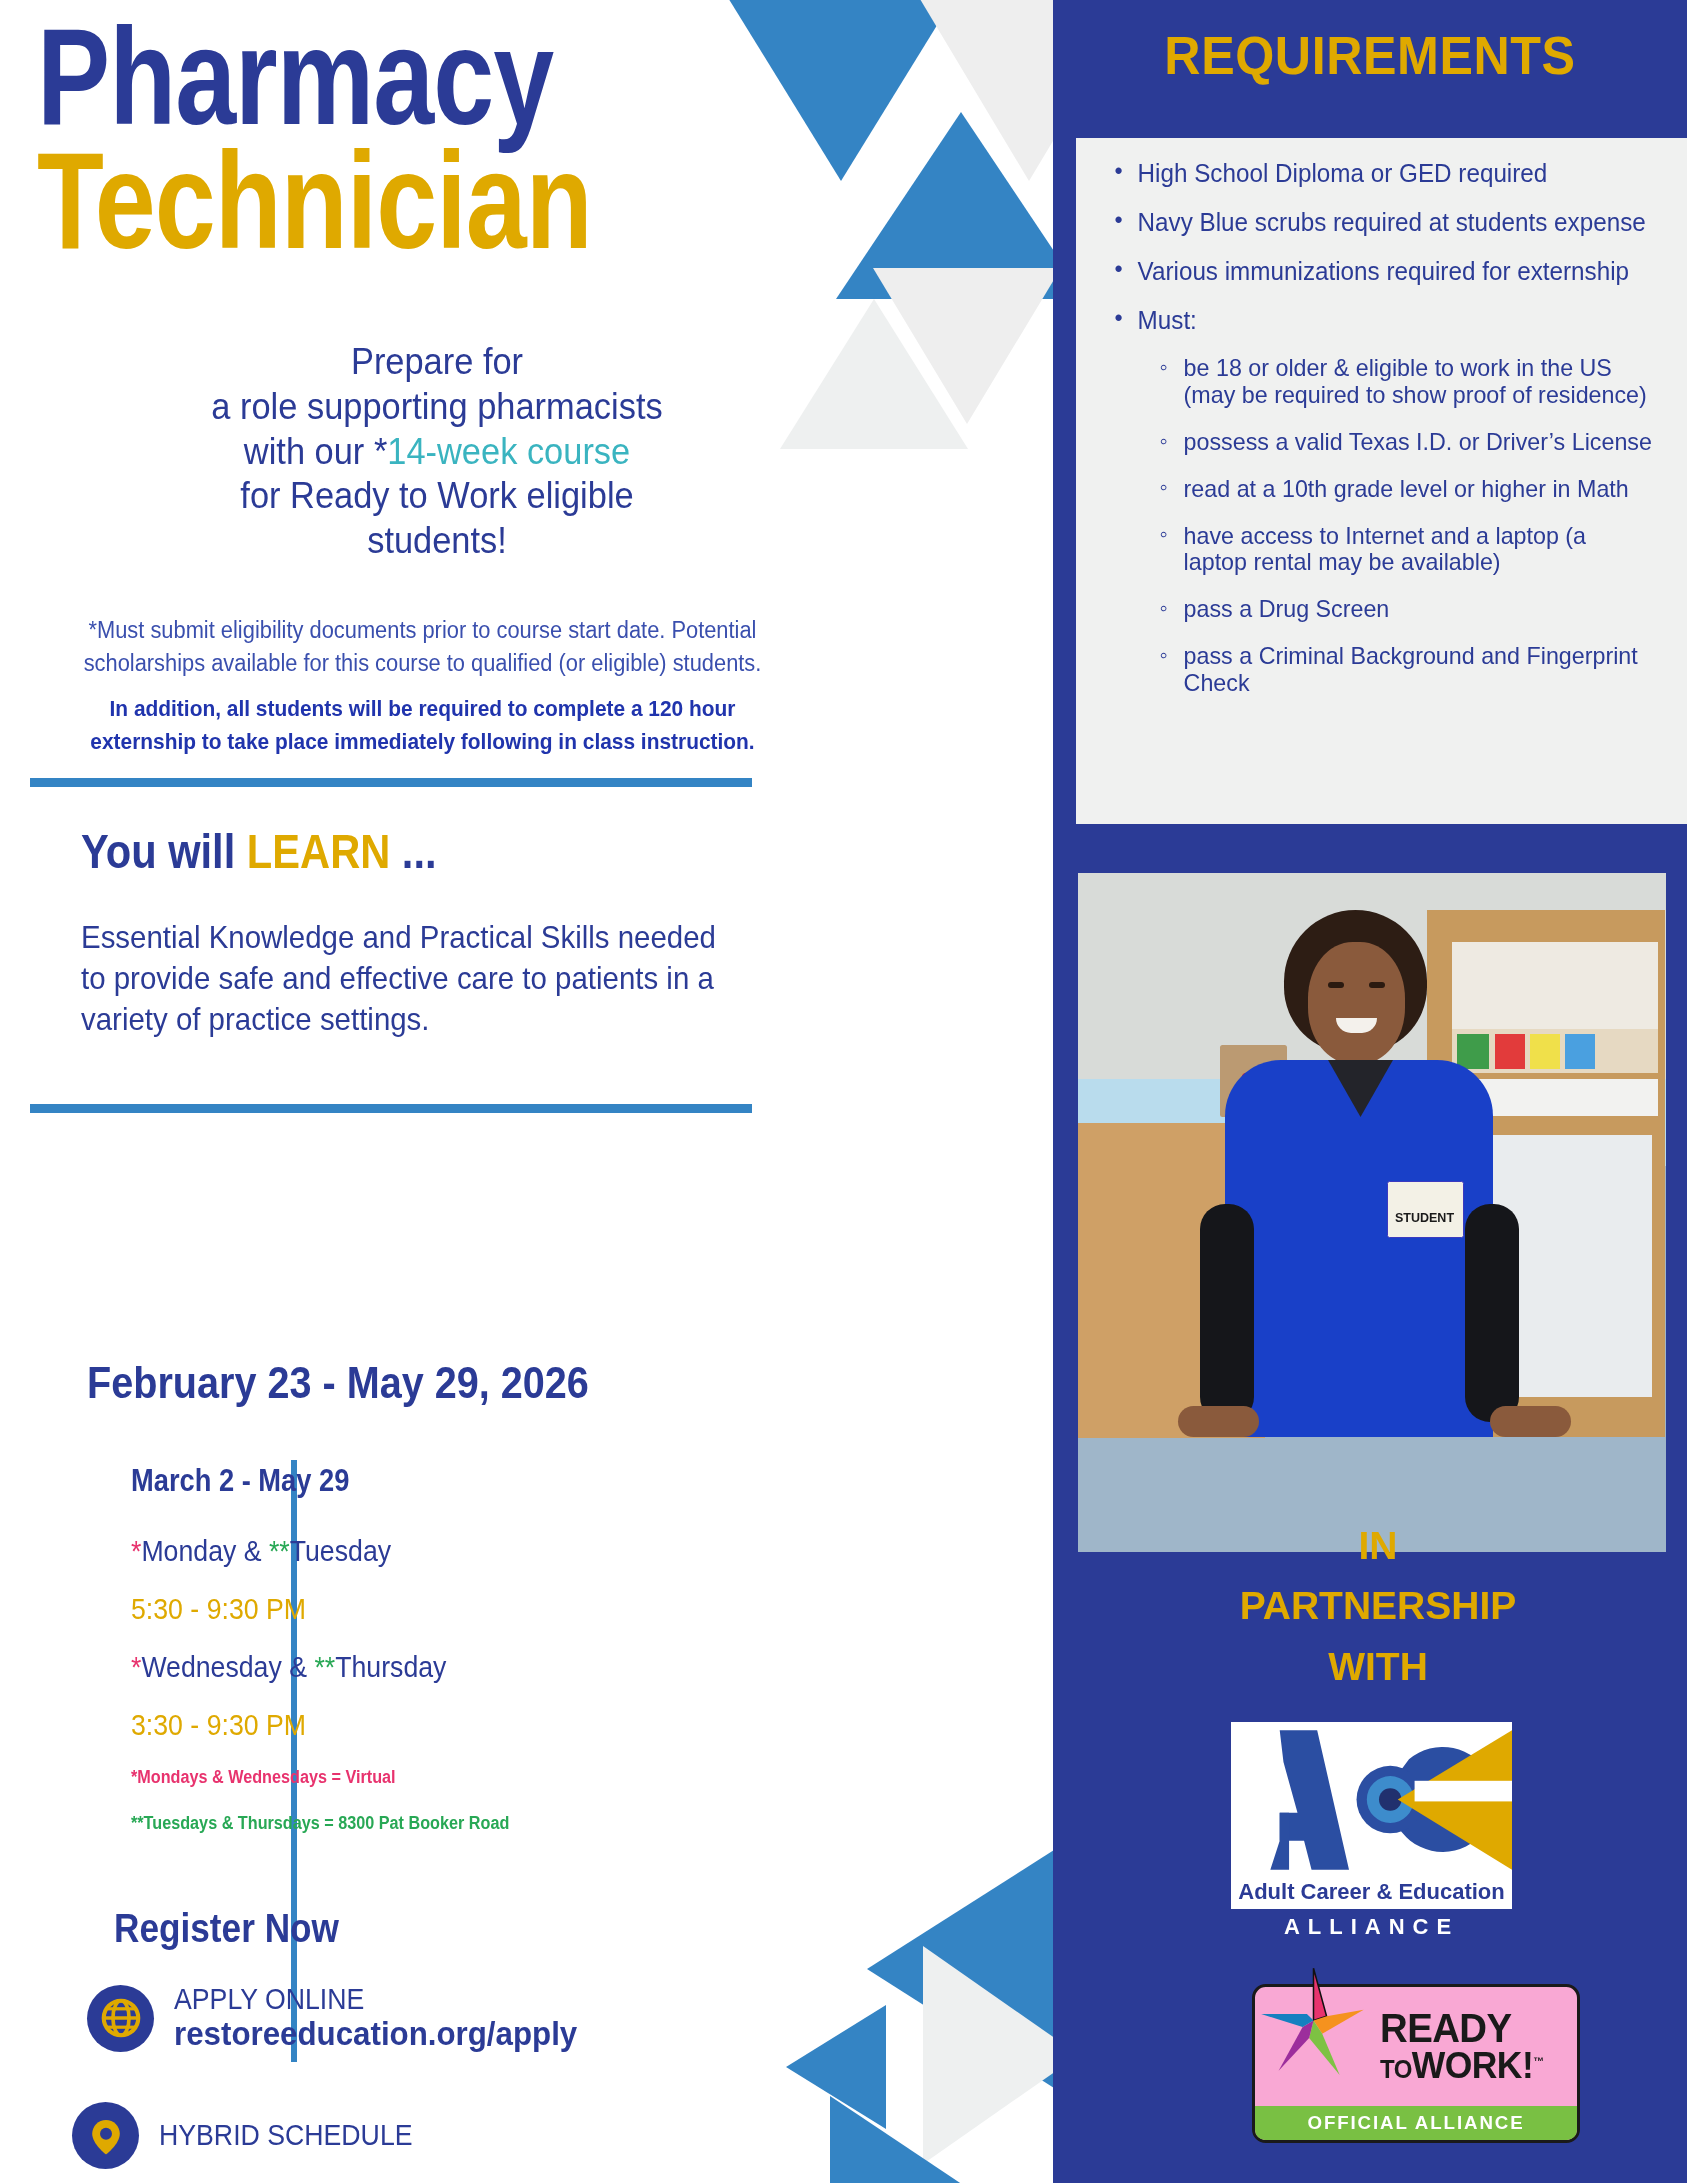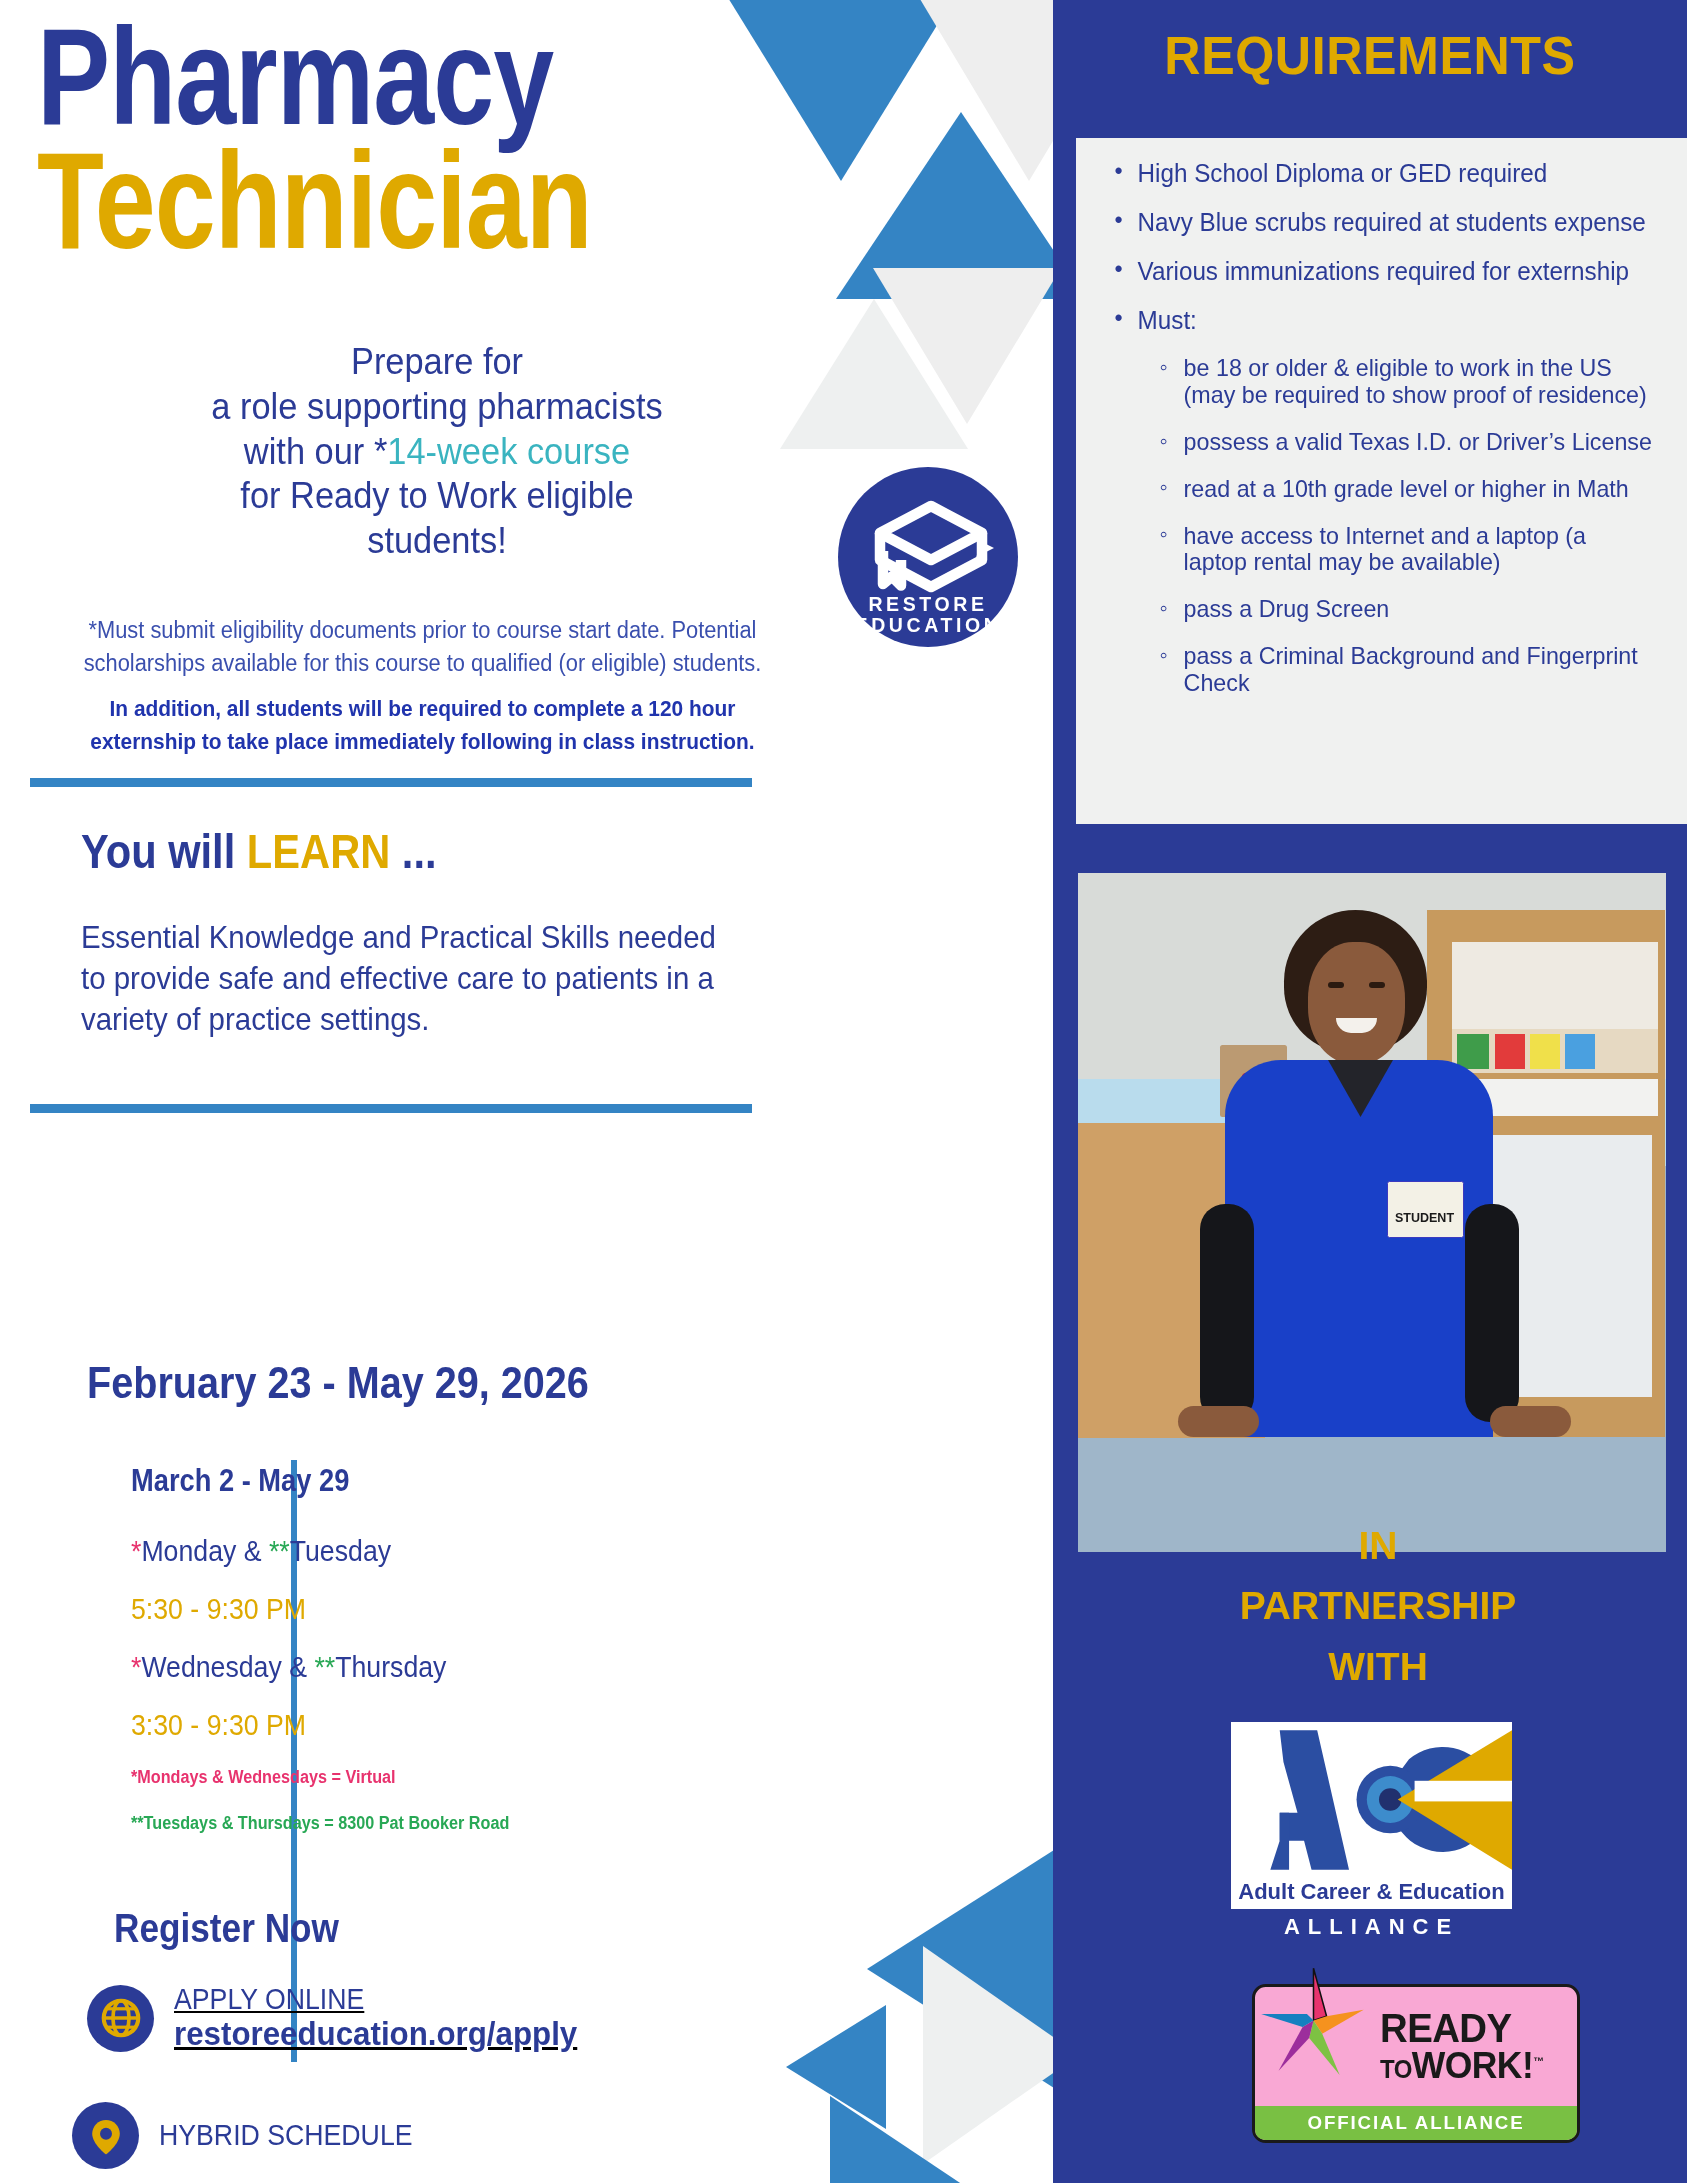--- a/index.html
+++ b/index.html
@@ -65,21 +65,21 @@
   .note-pink{font-size:18px;font-weight:bold;color:#e8336e;transform:scaleX(.9);
      transform-origin:left top;white-space:nowrap;margin-top:13.7px;}
   .note-green{font-size:18px;font-weight:bold;color:#28a855;transform:scaleX(.9);
      transform-origin:left top;white-space:nowrap;margin-top:25px;}
   .star-p{color:#e8336e;}
   .star-g{color:#28a855;}
 
   #register{position:absolute;left:114px;top:1906px;font-size:40px;font-weight:bold;color:#2b3b96;
      transform:scaleX(.88);transform-origin:left top;white-space:nowrap;}
   .contact{position:absolute;display:flex;align-items:center;}
-  #c1{left:87px;top:1984px;text-decoration:underline;}
+  #c1{left:87px;top:1984px;}
   #c2{left:72px;top:2102px;}
   .cicon{width:67px;height:67px;border-radius:50%;background:#2b3b96;
      display:flex;align-items:center;justify-content:center;flex:0 0 auto;}
   .ctext{margin-left:20px;}
   .clabel{font-size:29px;color:#2b3b96;transform:scaleX(.92);transform-origin:left top;
      white-space:nowrap;line-height:1.05;}
   .curl{font-size:34px;font-weight:bold;color:#2b3b96;transform:scaleX(.92);
      transform-origin:left top;white-space:nowrap;line-height:1.12;}
 
   
@@ -142,32 +142,20 @@
     <div id="t2" class="title-line">Technician</div>
 
     <div id="subtitle">
       <div>Prepare for</div>
       <div>a role supporting pharmacists</div>
       <div><span>with our </span><span class="ast">*</span><span class="teal">14-week course</span></div>
       <div>for Ready to Work eligible</div>
       <div>students!</div>
     </div>
 
-    <div style="position:absolute;left:838px;top:467px;width:180px;height:180px;border-radius:50%;background:#2b3b96;">
-      <svg viewBox="0 0 120 120" width="180" height="180">
-        <g fill="none" stroke="#ffffff" stroke-width="7" stroke-linejoin="round">
-          <path d="M28 44 L62 26 L96 44 L62 62 Z"></path>
-          <path d="M28 44 L28 62 L62 80 L96 62 L96 44"></path>
-          <path d="M30 56 L30 78 L36 73 L42 79 L42 62"></path>
-        </g>
-        <path d="M92 48 L104 54 L92 60 L95 54 Z" fill="#ffffff"></path>
-        <text x="60" y="96" fill="#ffffff" font-family="Liberation Sans, sans-serif" font-size="13" font-weight="bold" letter-spacing="2.4" text-anchor="middle">RESTORE</text>
-        <text x="60" y="110" fill="#ffffff" font-family="Liberation Sans, sans-serif" font-size="13" font-weight="bold" letter-spacing="2.4" text-anchor="middle">EDUCATION</text>
-      </svg>
-    </div>
 
     <div id="fineprint">*Must submit eligibility documents prior to course start date. Potential scholarships available for this course to qualified (or eligible) students.</div>
     <div id="boldnote">In addition, all students will be required to complete a 120 hour externship to take place immediately following in class instruction.</div>
 
     <div class="rule" id="rule1"></div>
 
     <div id="learn-head"><span>You will </span><span class="gold">LEARN</span><span> ...</span></div>
     <div id="learn-body">Essential Knowledge and Practical Skills needed to provide safe and effective care to patients in a variety of practice settings.</div>
 
     <div class="rule" id="rule2"></div>

